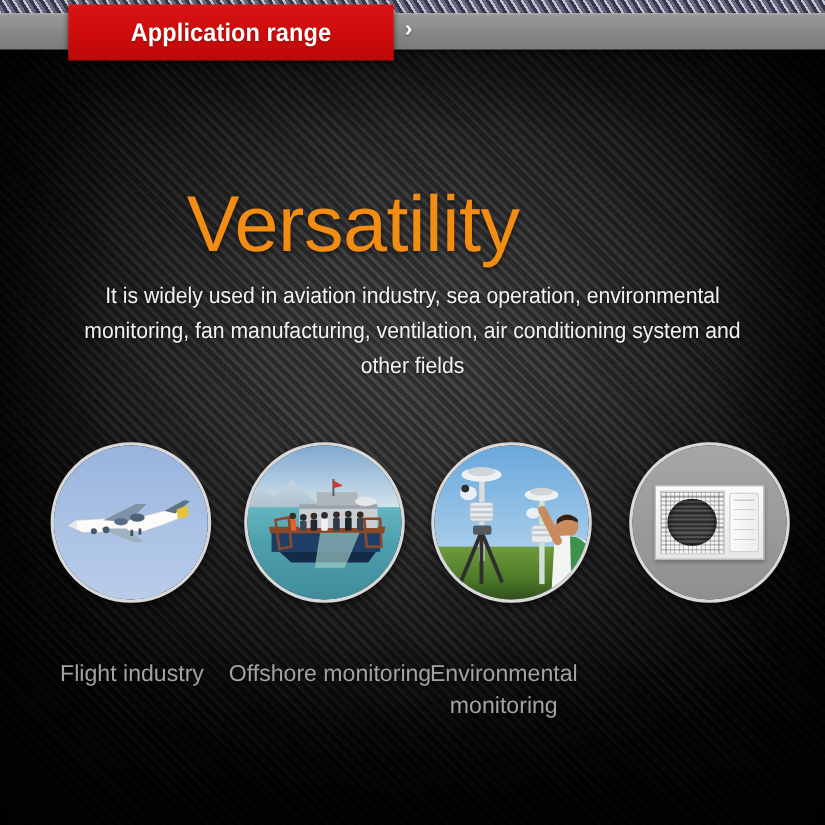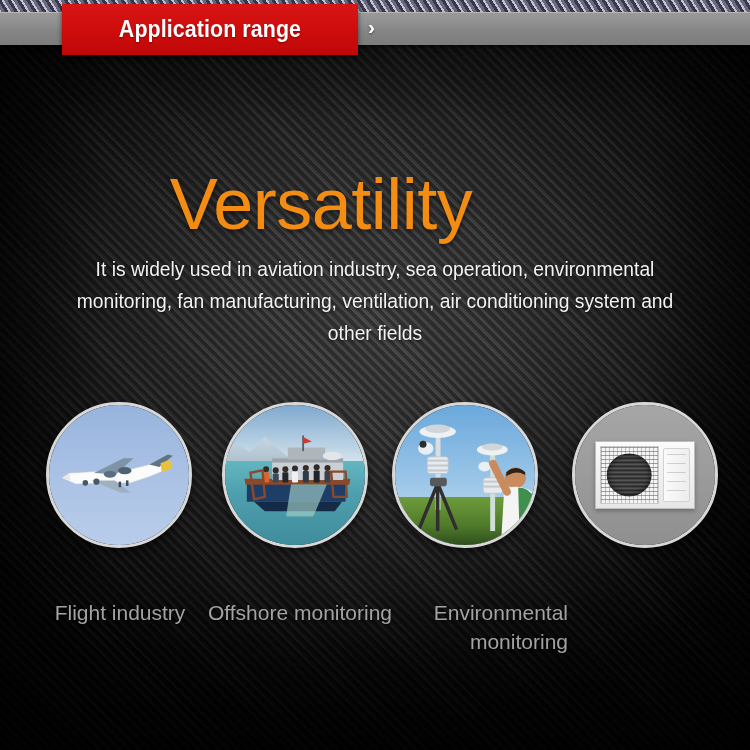--- a/index.html
+++ b/index.html
@@ -210,21 +210,21 @@
     text-align:center;
     color:#a3a3a3;
     font-size:21px;
     line-height:29px;
     font-family:"Liberation Sans", sans-serif;
     text-shadow:0 1px 3px rgba(0,0,0,.75);
     margin-top:36px;
   }
   .caption.c0 { left:10px;  width:220px; }
   .caption.c1 { left:205px; width:190px; }
-  .caption.c2 { left:372px; width:196px;text-align:right; }
+  .caption.c2 { left:360px; width:196px; }
   .caption.c3 { left:552px; width:196px; }
 </style>
 </head>
 <body>
 
 <div id="page">
 
   <div class="bg-base"></div>
   <div class="bg-vignette"></div>
 

